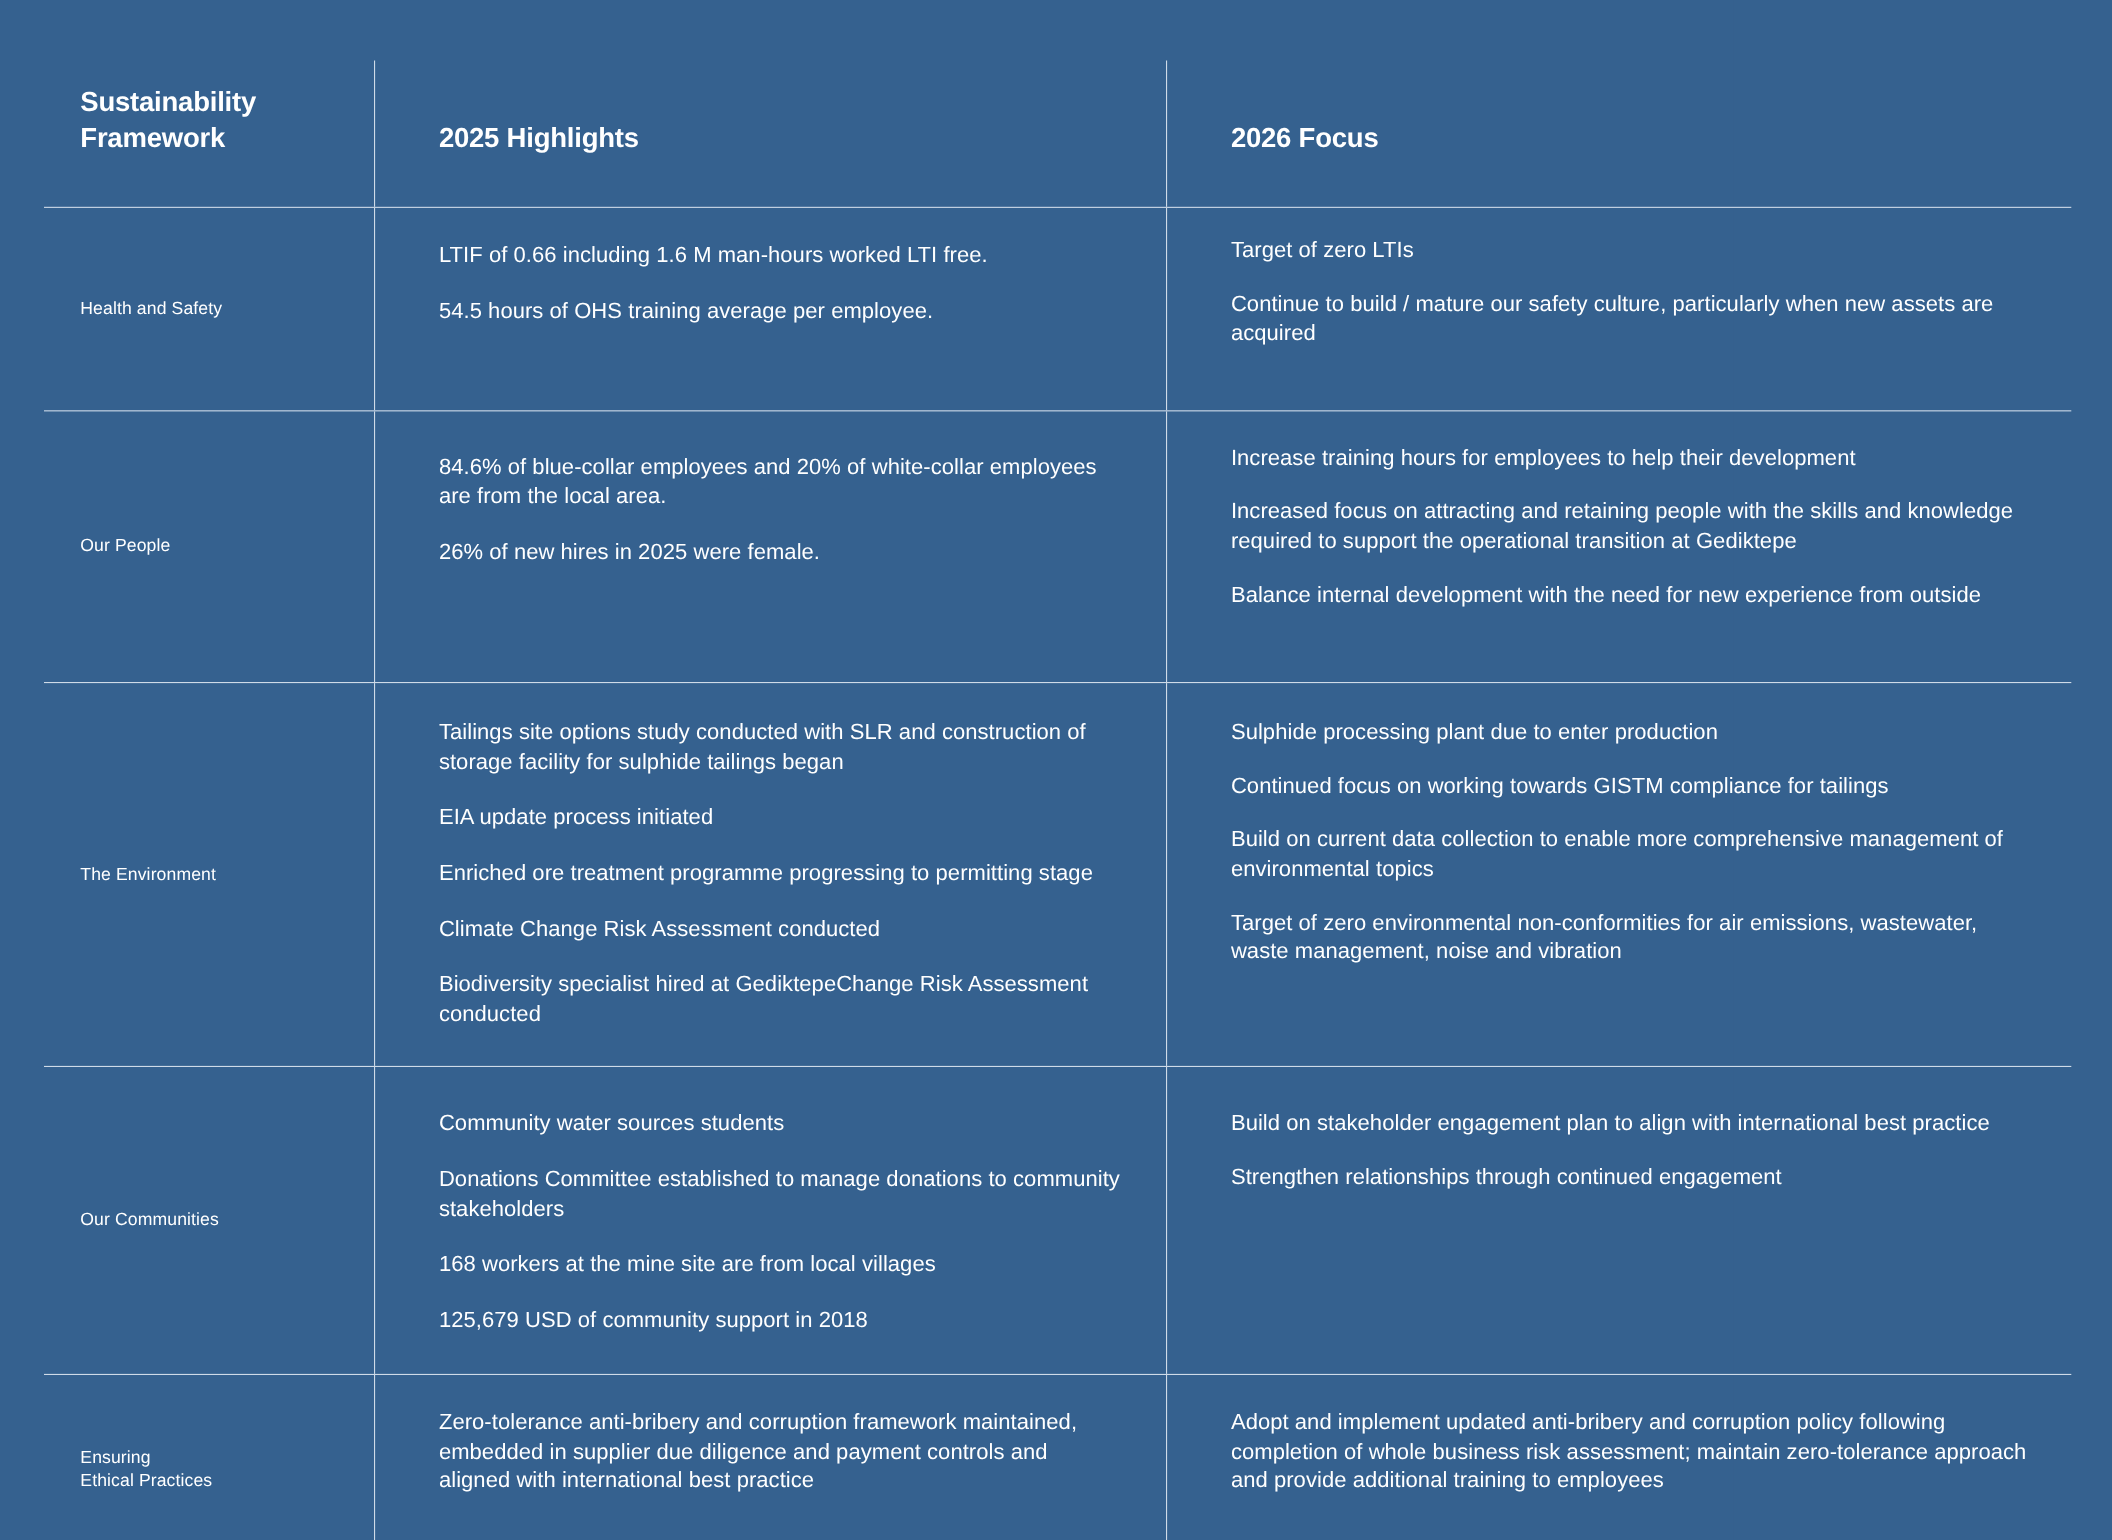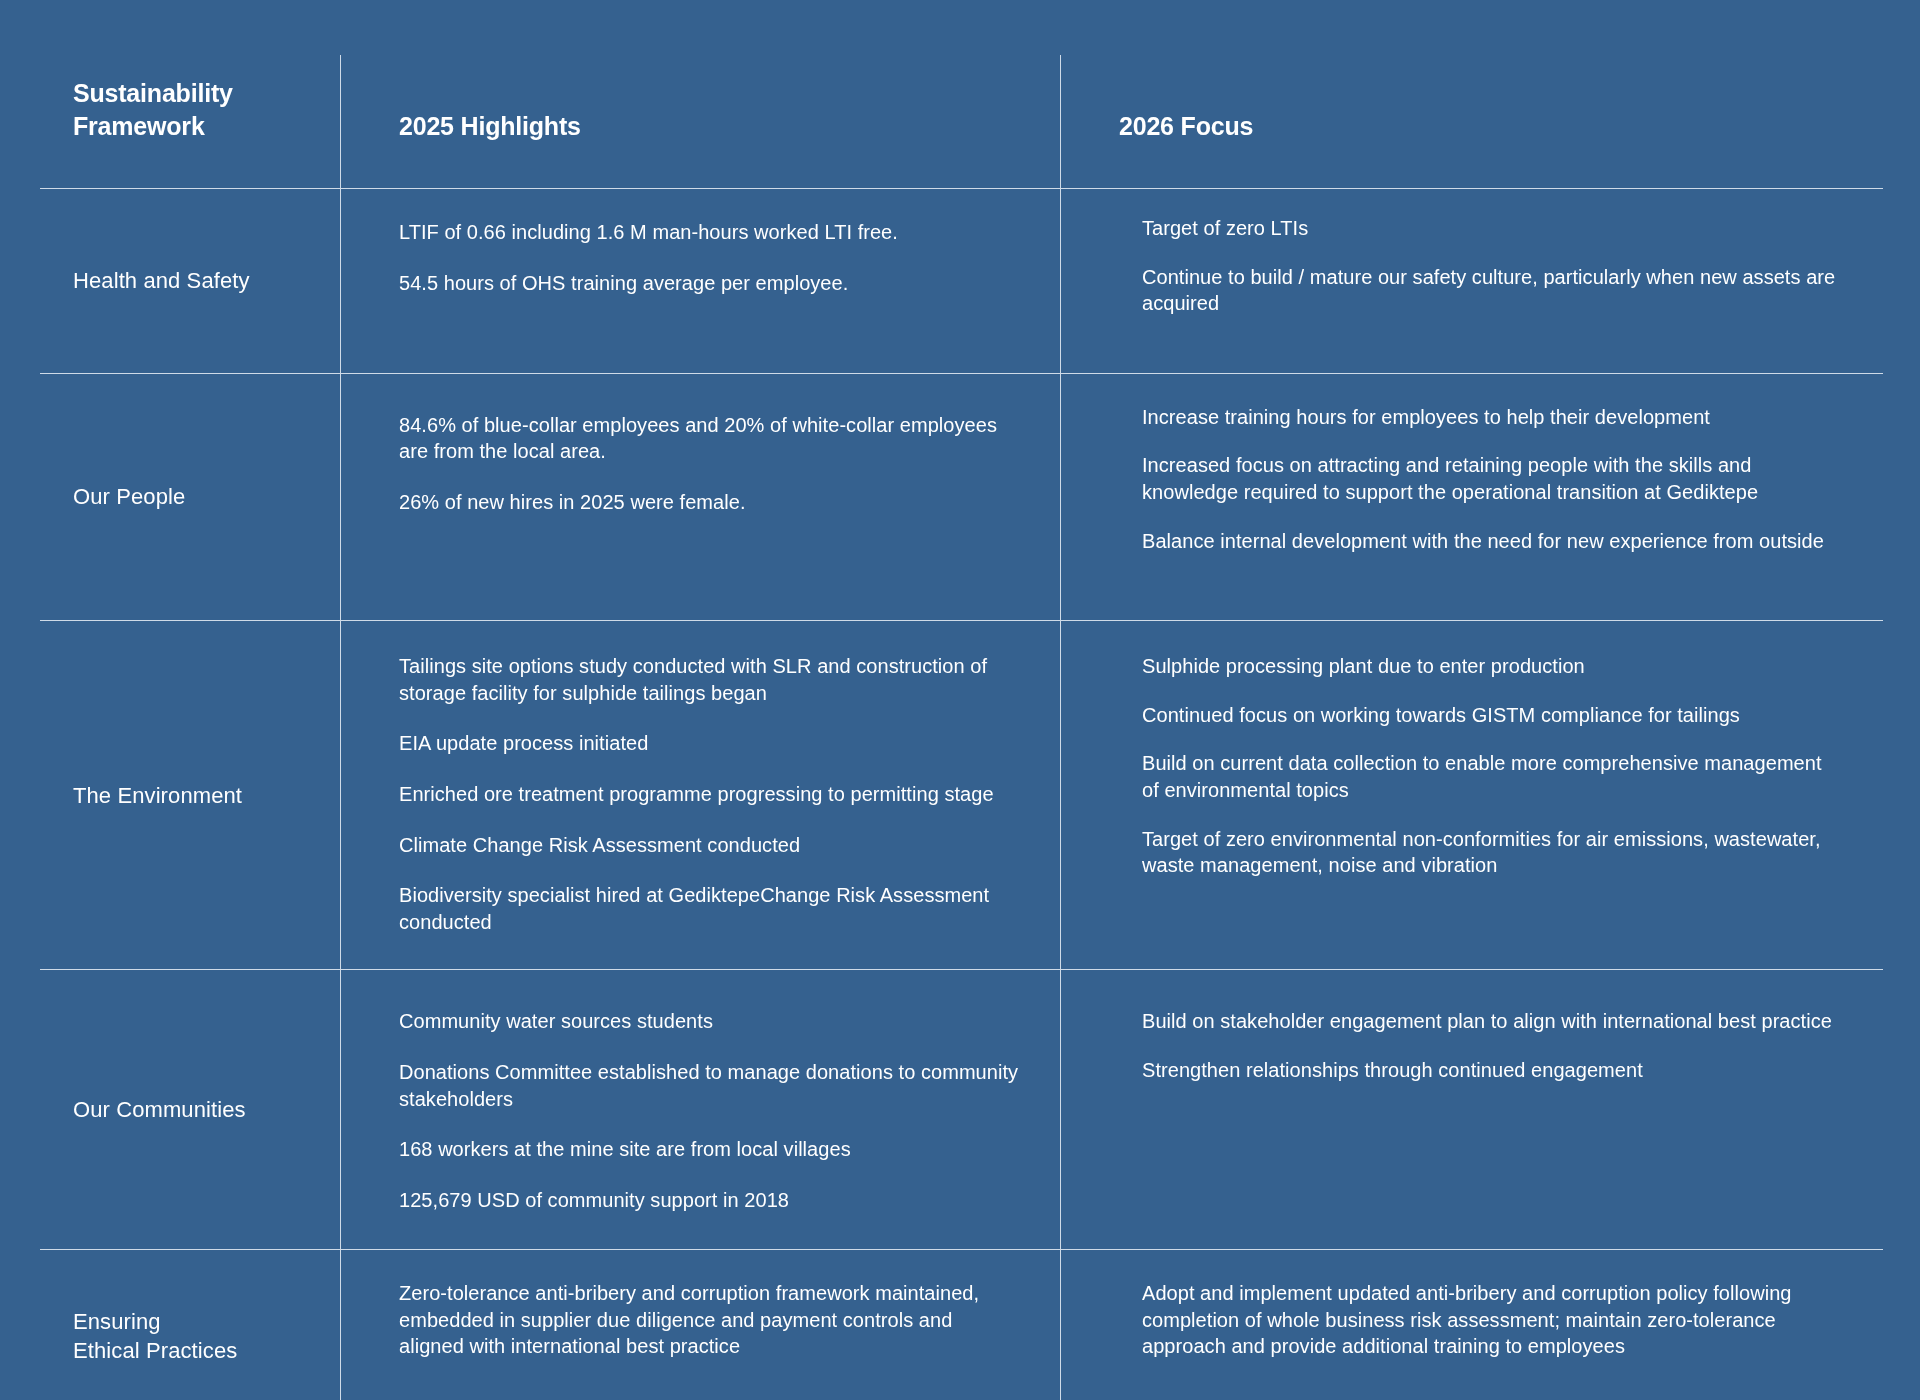--- a/index.html
+++ b/index.html
@@ -87,37 +87,37 @@
   .header-title {
     font-size: 25px;
     font-weight: bold;
     line-height: 1.3;
     letter-spacing: -0.2px;
     white-space: pre-line;
   }
 
   
   .framework-label {
-    font-size: 22px;
+    font-size: 16px;
     font-weight: 400;
     line-height: 1.32;
     letter-spacing: 0.1px;
     white-space: pre-line;
   }
 
   
   .item {
     font-size: 20px;
     line-height: 1.33;
     letter-spacing: 0.05px;
     margin: 0 0 24px 0;
   }
   .item:last-child { margin-bottom: 0; }
 
-  .col-focus .item { margin-bottom: 22px; margin-left: 23px; }
+  .col-focus .item { margin-bottom: 22px; }
 
   
   .row-health .col-highlights { padding-top: 30px; padding-bottom: 34px; }
   .row-health .col-focus { padding-top: 26px; padding-bottom: 34px; }
 
   .row-people .col-highlights { padding-top: 38px; padding-bottom: 44px; }
   .row-people .col-focus { padding-top: 30px; padding-bottom: 44px; }
 
   .row-environment .col-highlights { padding-top: 32px; padding-bottom: 34px; }
   .row-environment .col-focus { padding-top: 32px; padding-bottom: 34px; }

